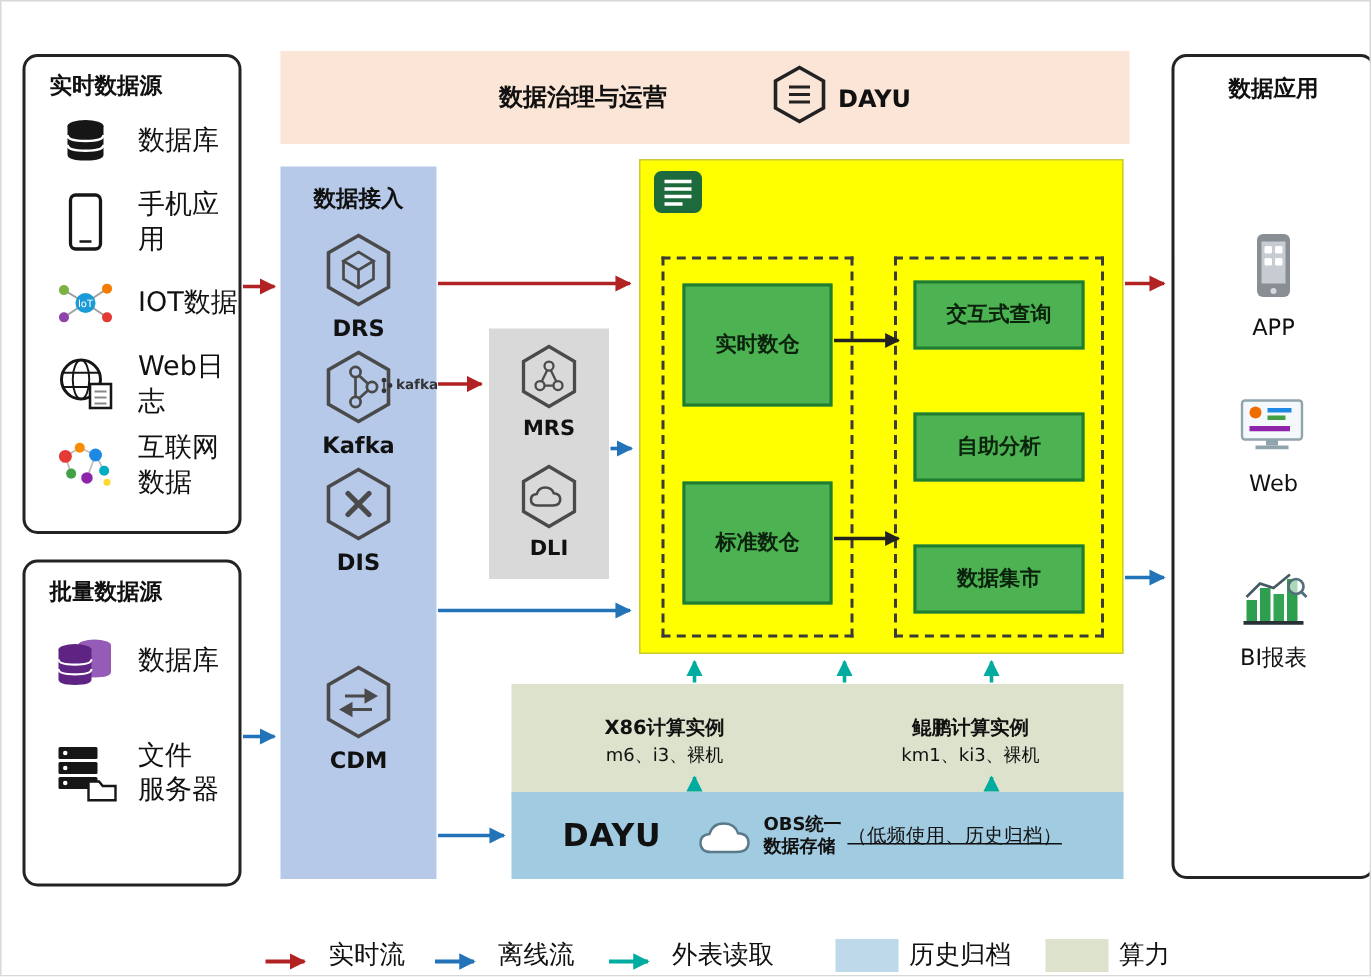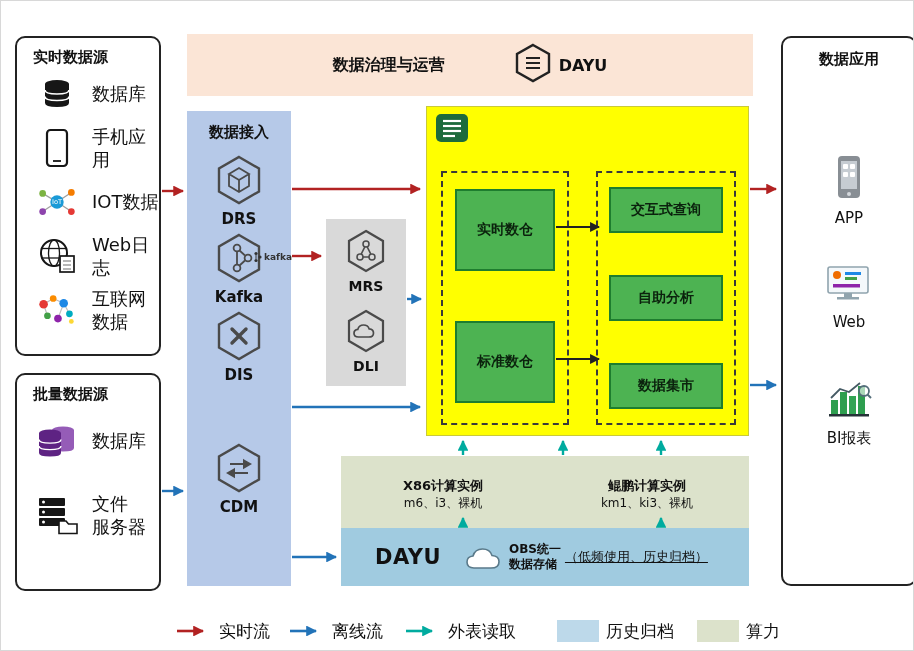--- a/index.html
+++ b/index.html
@@ -66,21 +66,21 @@
 
   
   .app-item{position:absolute;left:0;width:100%;display:flex;flex-direction:column;
     align-items:center;gap:5px;}
   .app-label{font-size:15px;}
 
   
   .arrows{position:absolute;left:0;top:0;z-index:8;pointer-events:none;}
 
   
-  .legend-item{position:absolute;top:613px;height:34px;display:flex;align-items:center;gap:7px;}
+  .legend-item{position:absolute;top:613px;height:34px;display:flex;align-items:flex-end;gap:7px;}
   .legend-label{font-size:17px;}
   .swatch{width:42px;height:22px;}
   .swatch-archive{background:#bdd9ea;}
   .swatch-compute{background:#dce2cb;}
 </style>
 </head>
 <body>
 
 <div class="canvas">
 

